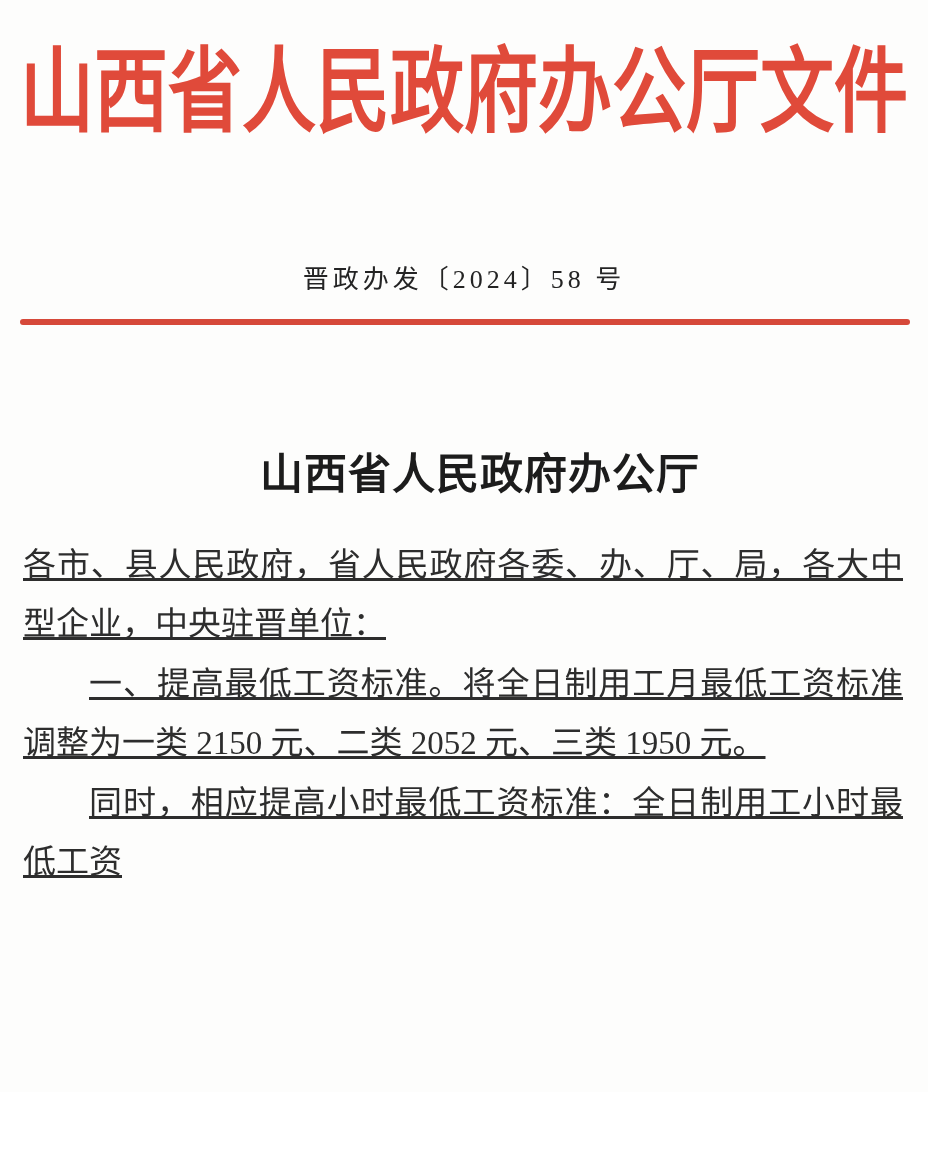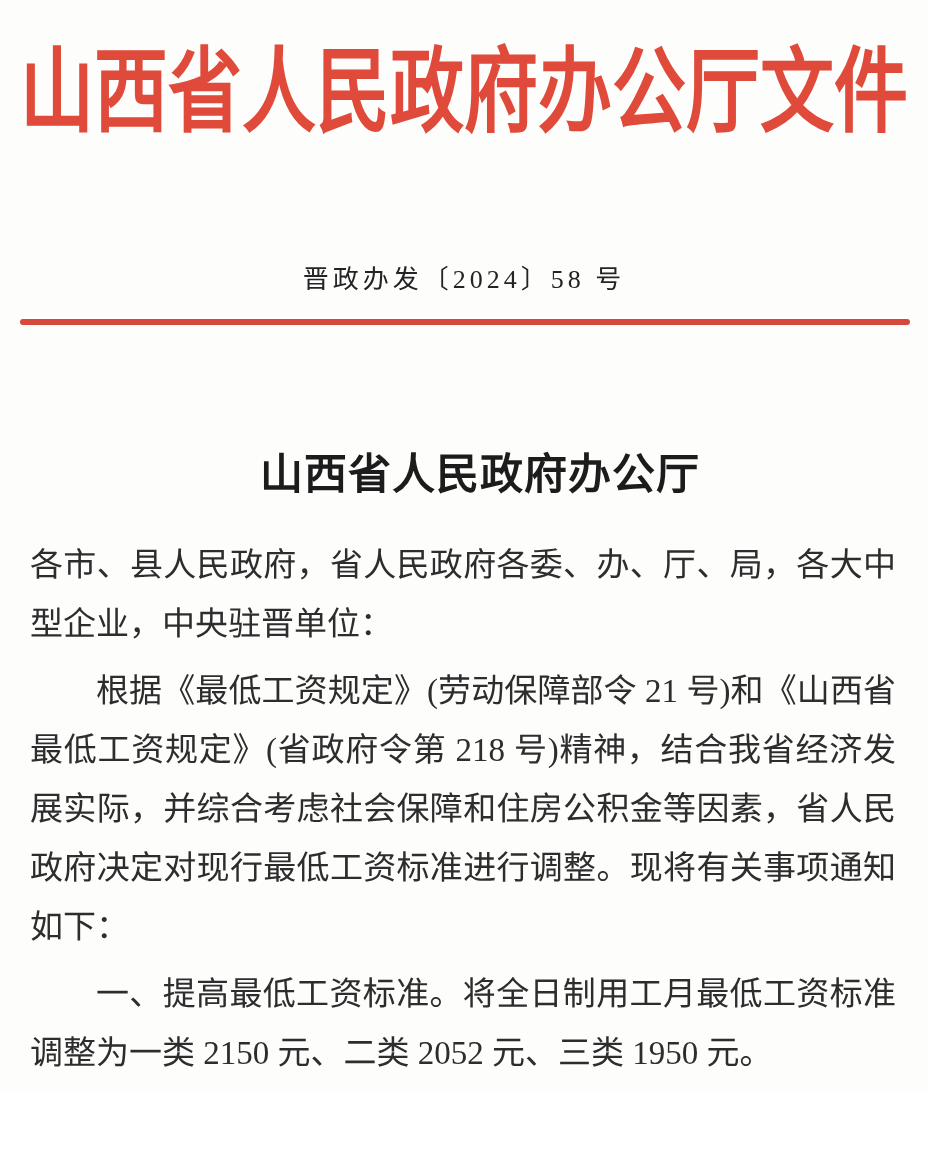--- a/index.html
+++ b/index.html
@@ -69,21 +69,21 @@
   }
   
   .doc-body {
     margin: 27px 24px 0 22px;
     font-size: 33px;
     line-height: 59px;
     color: var(--body-text);
     text-align: justify;
     text-justify: inter-ideograph;
   }
-  .doc-body p { margin: 8px; }
+  .doc-body p { margin: 1px; text-decoration: underline; }
   .doc-body p.indent { text-indent: 2em; }
 </style>
 </head>
 <body>
 
 <div class="page">
 
   <header class="red-head">
     <h1>山西省人民政府办公厅文件</h1>
   </header>
@@ -91,18 +91,17 @@
   <div class="doc-number">晋政办发〔2024〕58 号</div>
 
   <div class="red-divider"></div>
 
   <section class="doc-title">
     <div class="title-line">山西省人民政府办公厅</div>
   </section>
 
   <section class="doc-body">
       <p>各市、县人民政府，省人民政府各委、办、厅、局，各大中型企业，中央驻晋单位：</p>
-      <p class="indent">根据《最低工资规定》(劳动保障部令 21 号)和《山西省最低工资规定》(省政府令第 218 号)精神，结合我省经济发展实际，并综合考虑社会保障和住房公积金等因素，省人民政府决定对现行最低工资标准进行调整。现将有关事项通知如下：</p>
       <p class="indent">一、提高最低工资标准。将全日制用工月最低工资标准调整为一类 2150 元、二类 2052 元、三类 1950 元。</p>
       <p class="indent">同时，相应提高小时最低工资标准：全日制用工小时最低工资</p>
     </section>
 
 </div>
 
 </body></html>

